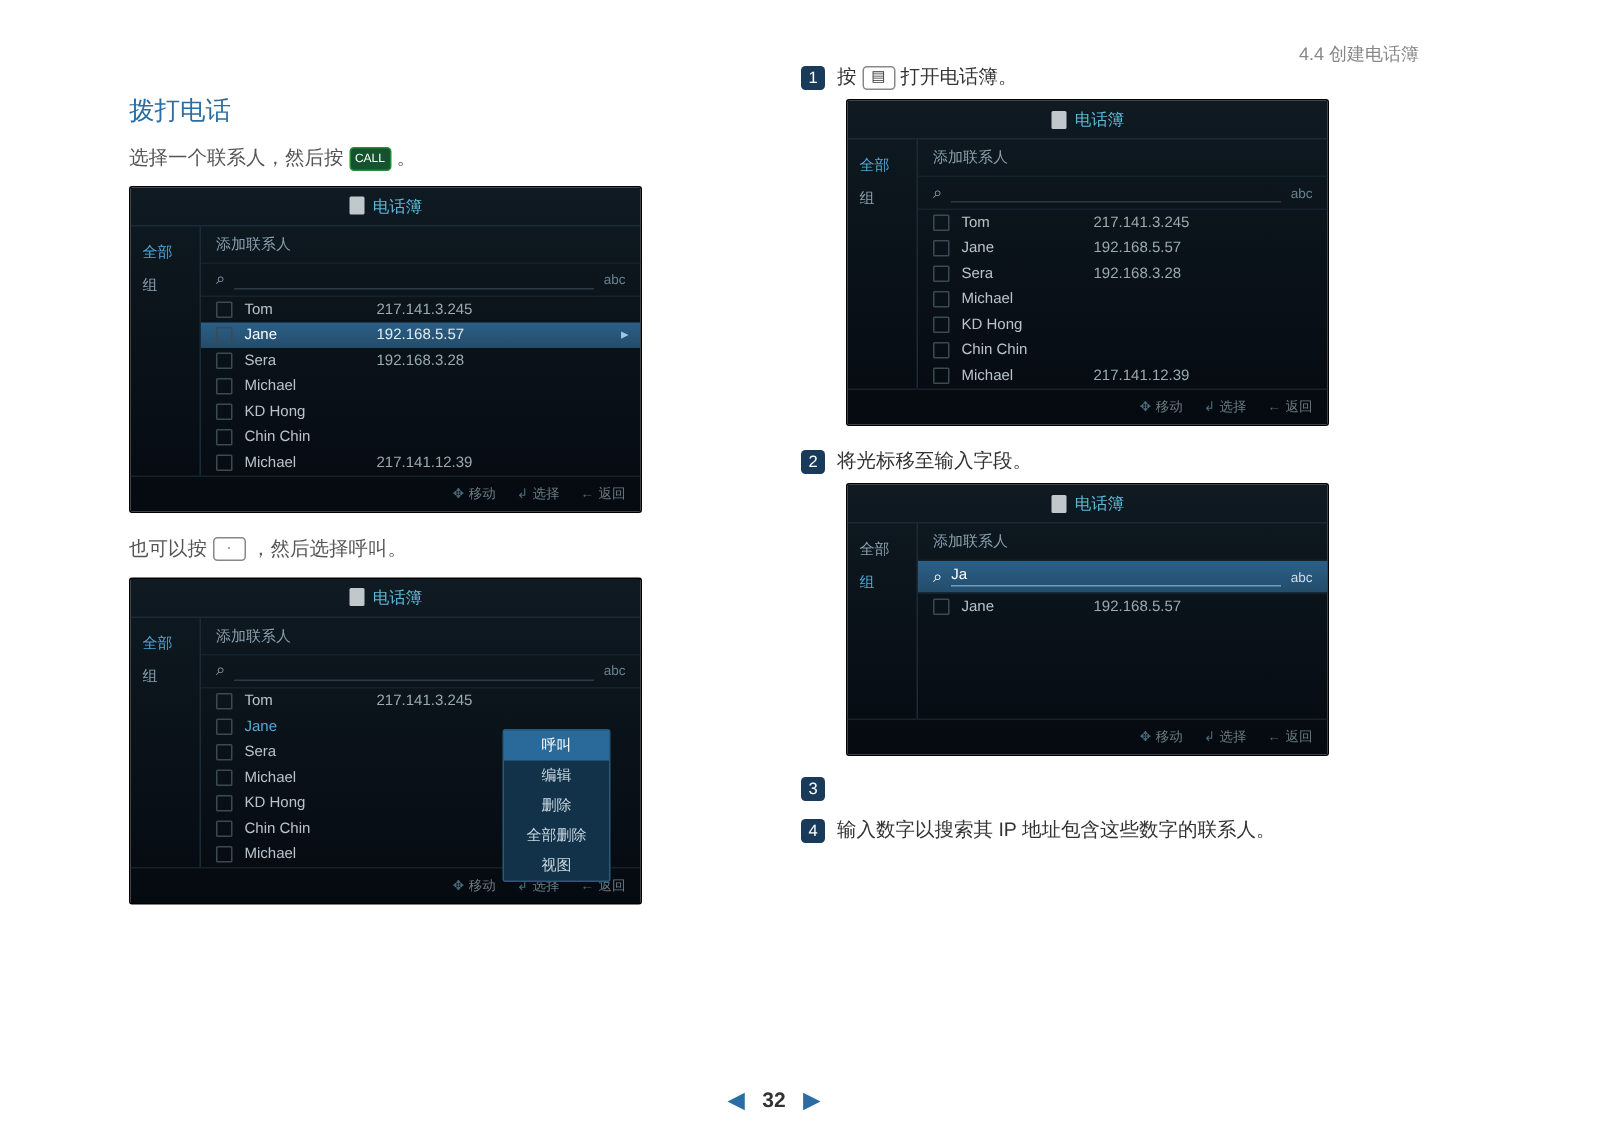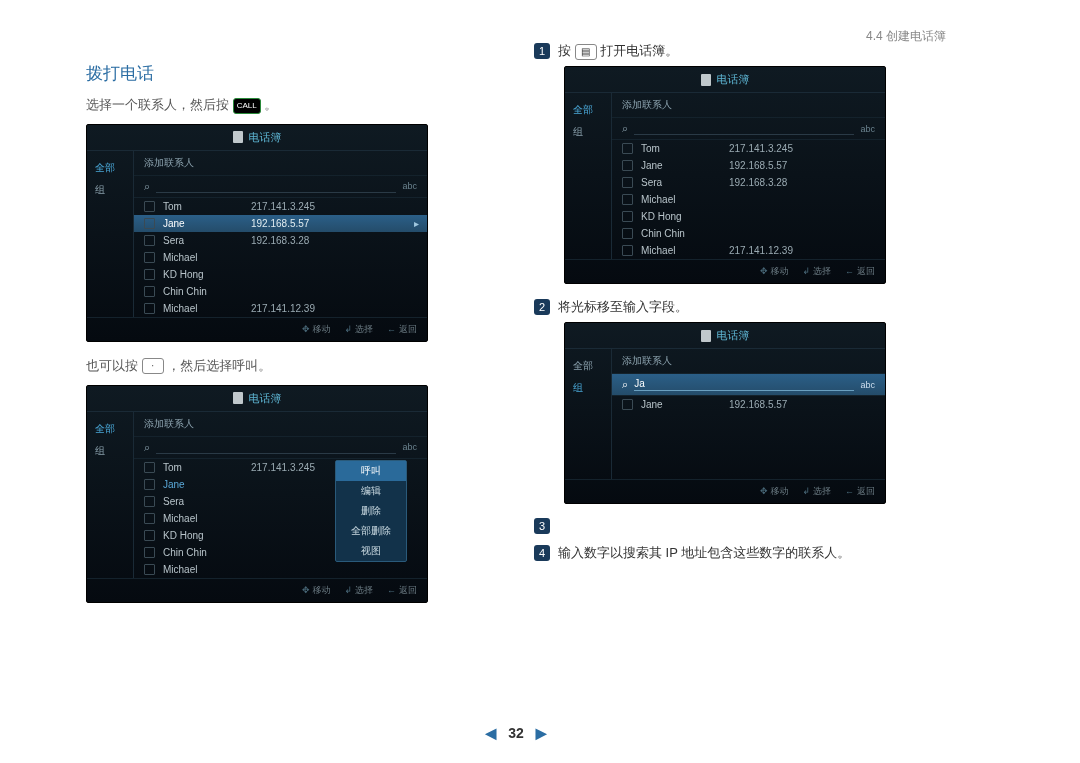--- a/index.html
+++ b/index.html
@@ -68,21 +68,21 @@
     border: 1px solid #888;
     border-radius: 3px;
     padding: 0 3px;
     font-size: 10px;
     line-height: 14px;
     min-width: 14px;
     text-align: center;
     vertical-align: middle;
     background: #fff;
   }
-  .key.green { background: #000000; color: #fff; border-color: #2a8a3a; font-size:8px;}
+  .key.green { background: #14532d; color: #fff; border-color: #2a8a3a; font-size:8px;}
   
   .pbox {
     background: linear-gradient(#0f1a22, #050a10);
     color: #c8d2d8;
     font-size: 11px;
     border: 1px solid #000;
     border-radius: 2px;
     overflow: hidden;
     width: 340px;
   }
@@ -341,21 +341,21 @@
                 </div>
               <div class="pbox-row">
                   <span class="chk"></span>
                   <span class="cname">Chin Chin</span>
                 </div>
               <div class="pbox-row">
                   <span class="chk"></span>
                   <span class="cname">Michael</span>
                 </div>
             </div>
-            <div class="ctxmenu" style="top:48px; right:20px;">
+            <div class="ctxmenu" style="top:74px; right:20px;">
               <div class="hl">呼叫</div>
               <div>编辑</div>
               <div>删除</div>
               <div>全部删除</div>
               <div>视图</div>
             </div>
           </div>
         </div>
         <div class="pbox-foot">
           <span data-ico="✥">移动</span>

